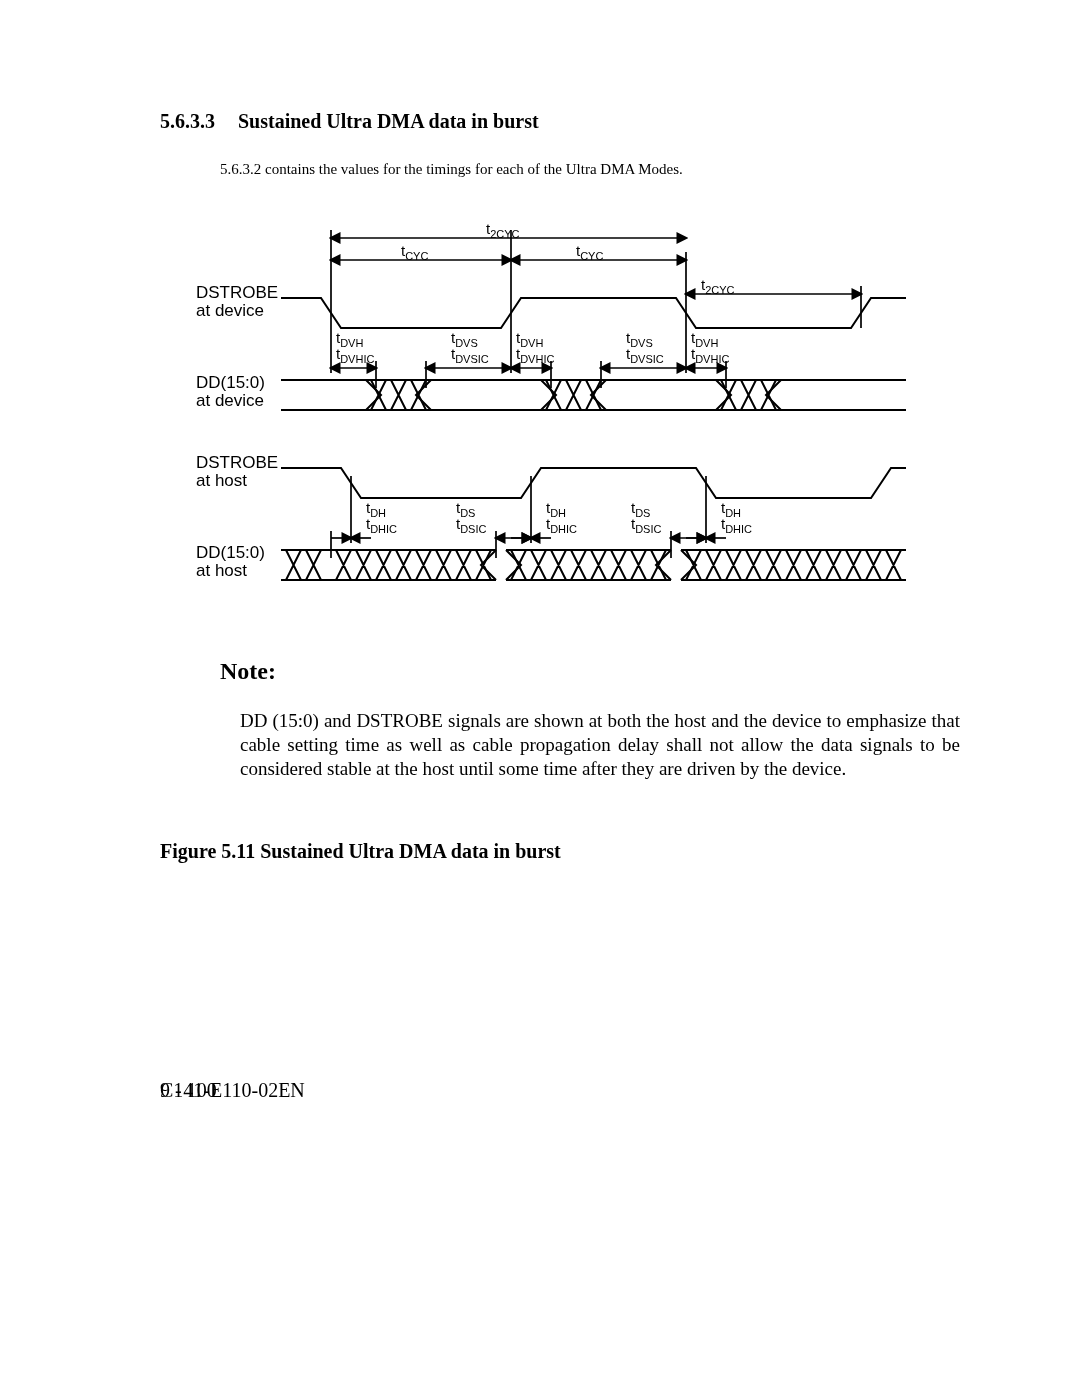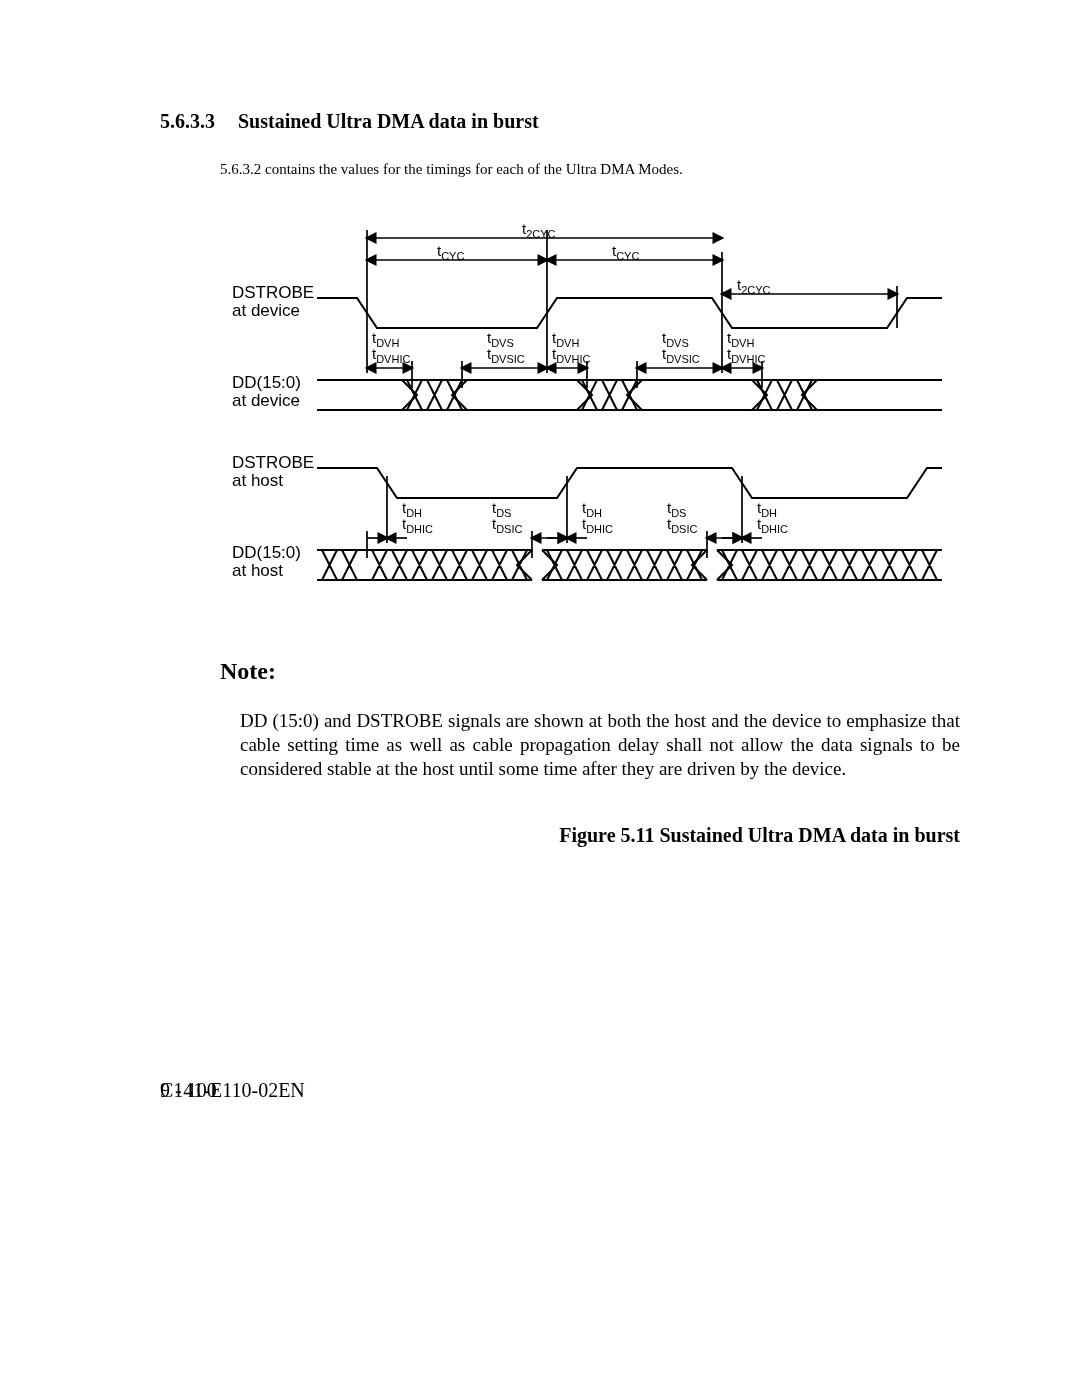--- a/index.html
+++ b/index.html
@@ -1,28 +1,28 @@
 <!DOCTYPE html>
 <html><head>
 <meta charset="utf-8">
 <style>
   html,body{margin:0;padding:0;background:#fff;color:#000;font-family:"Times New Roman",Times,serif}
   .page{width:1080px;height:1149px;position:relative}
   .content{position:absolute;left:160px;right:120px;top:110px}
   .h3{font-weight:700;font-size:20px;margin-bottom:28px}
   .h3-num{display:inline-block;margin-right:18px}
   .para{font-size:15px;margin-left:60px;margin-bottom:40px}
-  .figwrap{margin-left:72px}
+  .figwrap{margin-left:36px}
   svg{display:block}
   .sig-label{font-family:Arial,Helvetica,sans-serif;font-size:17px}
   .tlabel{font-family:Arial,Helvetica,sans-serif;font-size:15px}
   .tsub{font-size:11px}
   .note-h{font-weight:700;font-size:24px;margin-left:60px;margin-top:40px;margin-bottom:24px}
   .note-body{font-size:19px;margin-left:80px;text-align:justify;line-height:1.25}
-  .fig-caption{font-weight:700;font-size:20px;text-align:right;margin-top:44px}
+  .fig-caption{font-weight:700;font-size:20px;text-align:left;margin-top:60px}
   .footer{position:absolute;bottom:70px;left:160px;right:120px;font-size:20px}
   .footer .pg{position:absolute;left:0}
   .footer .doc{position:absolute;left:0;right:16px;text-align:left}
 </style>
 </head>
 <body>
 
 <div class="page">
   <div class="content">
 

